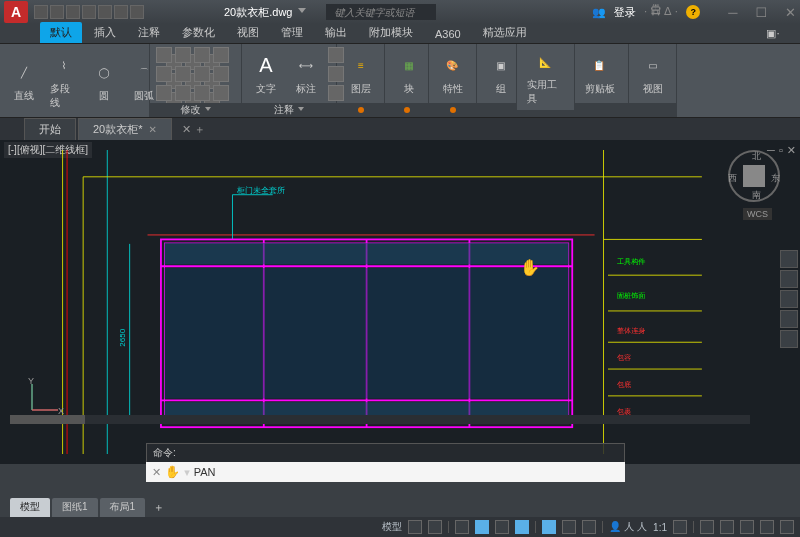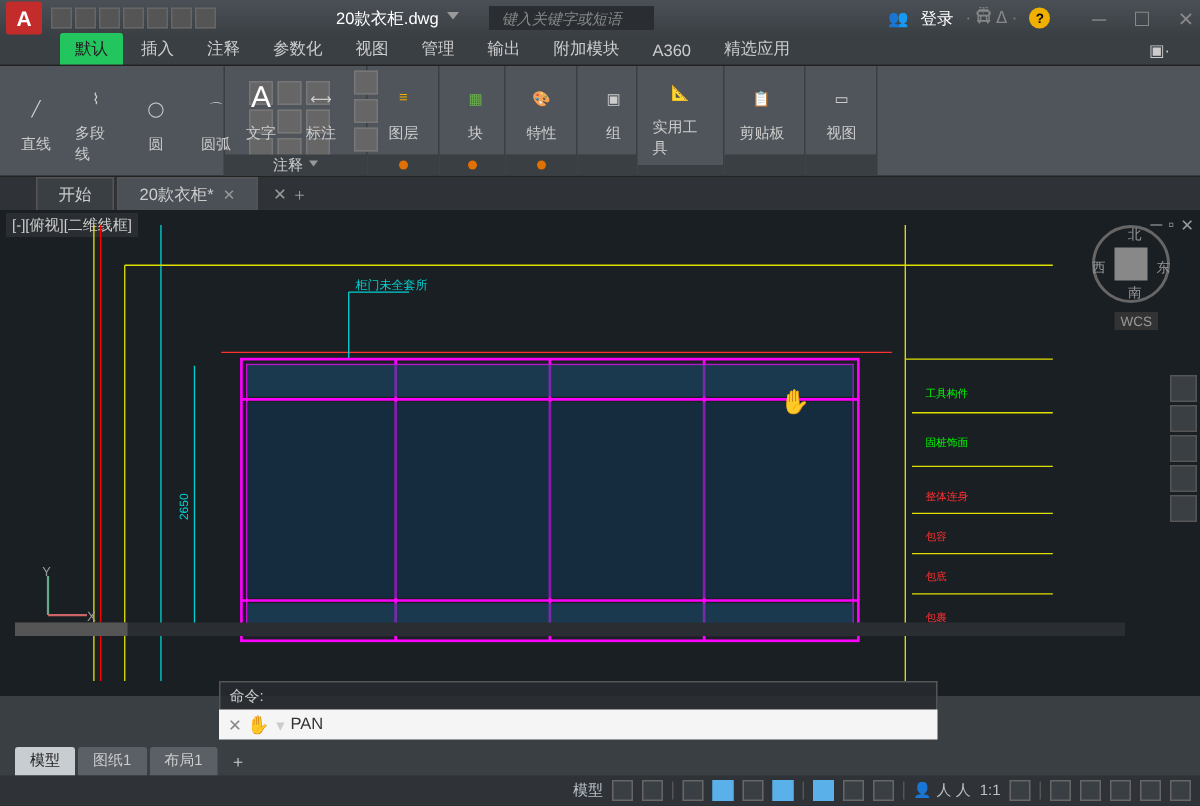--- a/index.html
+++ b/index.html
@@ -13,21 +13,21 @@
 .title-text { margin-left: 80px; color: #fff; font-size: 11px; }
 .title-dd { width: 8px; height: 8px; border-left: 4px solid transparent; border-right: 4px solid transparent; border-top: 5px solid #999; margin-left: 6px; }
 .search-box { margin-left: 20px; background: #2a2e33; padding: 2px 8px; font-size: 10px; color: #888; font-style: italic; width: 110px; height: 16px; }
 .title-right { margin-left: auto; display: flex; align-items: center; gap: 8px; color: #fff; }
 .help-icon { width: 14px; height: 14px; background: #f0b000; border-radius: 50%; display: flex; align-items: center; justify-content: center; color: #000; font-size: 9px; font-weight: bold; }
 .win-controls { display: flex; gap: 18px; margin-left: 20px; color: #888; font-size: 13px; }
 
 
 .ribbon-tabs { height: 20px; background: #3a3f44; display: flex; align-items: flex-end; padding-left: 40px; gap: 2px; border-bottom: 1px solid #222; }
 .rtab { padding: 3px 10px; font-size: 11px; color: #ccc; cursor: pointer; }
-.rtab.active { background: #22c55e; color: #222; border-radius: 2px 2px 0 0; }
+.rtab.active { background: #0ea5e9; color: #222; border-radius: 2px 2px 0 0; }
 
 
 .ribbon { height: 74px; background: #4f555b; display: flex; border-bottom: 1px solid #222; }
 .panel { border-right: 1px solid #3a3f44; display: flex; flex-direction: column; }
 .panel-body { flex: 1; display: flex; align-items: center; padding: 2px 6px; gap: 4px; }
 .panel-title { height: 14px; background: #3a3f44; text-align: center; font-size: 10px; color: #ccc; display: flex; align-items: center; justify-content: center; gap: 4px; }
 .dd-arrow { width: 6px; height: 6px; border-left: 3px solid transparent; border-right: 3px solid transparent; border-top: 4px solid #999; }
 .big-btn { display: flex; flex-direction: column; align-items: center; gap: 2px; font-size: 10px; color: #ccc; padding: 2px 4px; }
 .big-btn .ico { width: 28px; height: 28px; display: flex; align-items: center; justify-content: center; }
 .grid-btns { display: grid; grid-template-columns: repeat(4, 16px); grid-auto-rows: 16px; gap: 3px; }
@@ -52,21 +52,21 @@
 .side-tools { position: absolute; right: 2px; top: 110px; width: 18px; display: flex; flex-direction: column; gap: 2px; }
 .side-tool { width: 18px; height: 18px; background: #3a3f44; border: 1px solid #555; }
 
 
 .drawing { position: absolute; left: 10px; top: 10px; right: 50px; bottom: 10px; }
 .drawing svg { width: 100%; height: 100%; }
 
 .cursor-hand { position: absolute; left: 520px; top: 118px; font-size: 16px; color: #fff; pointer-events: none; }
 
 
-.cmdline-wrap { position: absolute; left: 130px; bottom: 44px; right: 175px; padding-left: 16px; }
+.cmdline-wrap { position: absolute; left: 130px; bottom: 55px; right: 175px; padding-left: 16px; }
 .cmd-hist { background: rgba(40,44,48,0.85); color: #ccc; font-size: 10px; padding: 2px 6px; border: 1px solid #555; border-bottom: none; }
 .cmdline { height: 20px; background: #f5f5f5; display: flex; align-items: center; padding: 0 6px; gap: 4px; }
 .cmdline .x { color: #888; }
 .cmdline .hand { font-size: 12px; }
 .cmdline .txt { color: #333; font-size: 11px; }
 
 
 .ucs { position: absolute; left: 24px; bottom: 46px; }
 
 
@@ -153,20 +153,42 @@
           <div class="sm-ico"></div>
           <div class="sm-ico"></div>
         <div class="sm-ico"></div>
           <div class="sm-ico"></div>
           <div class="sm-ico"></div>
         <div class="sm-ico"></div>
           <div class="sm-ico"></div>
           <div class="sm-ico"></div>
       </div>
     </div>
+  </div>
+  <div class="panel" style="width:92px">
+    <div class="panel-body">
+        <div class="grid-btns">
+      <div class="sm-ico"></div>
+          <div class="sm-ico"></div>
+          <div class="sm-ico"></div>
+          <div class="sm-ico"></div>
+      <div class="sm-ico"></div>
+          <div class="sm-ico"></div>
+          <div class="sm-ico"></div>
+          <div class="sm-ico"></div>
+      <div class="sm-ico"></div>
+          <div class="sm-ico"></div>
+          <div class="sm-ico"></div>
+          <div class="sm-ico"></div>
+    </div>
+      </div>
+    <div class="panel-title">
+        <span>修改</span>
+        <span class="dd-arrow"></span>
+      </div>
   </div>
   <div class="panel" style="width:95px">
     <div class="panel-body">
       <div class="big-btn">
           <div class="ico" style="font-size:20px;color:#fff">A</div>
           <span>文字</span>
         </div>
       <div class="big-btn">
           <div class="ico">⟷</div>
           <span>标注</span>

